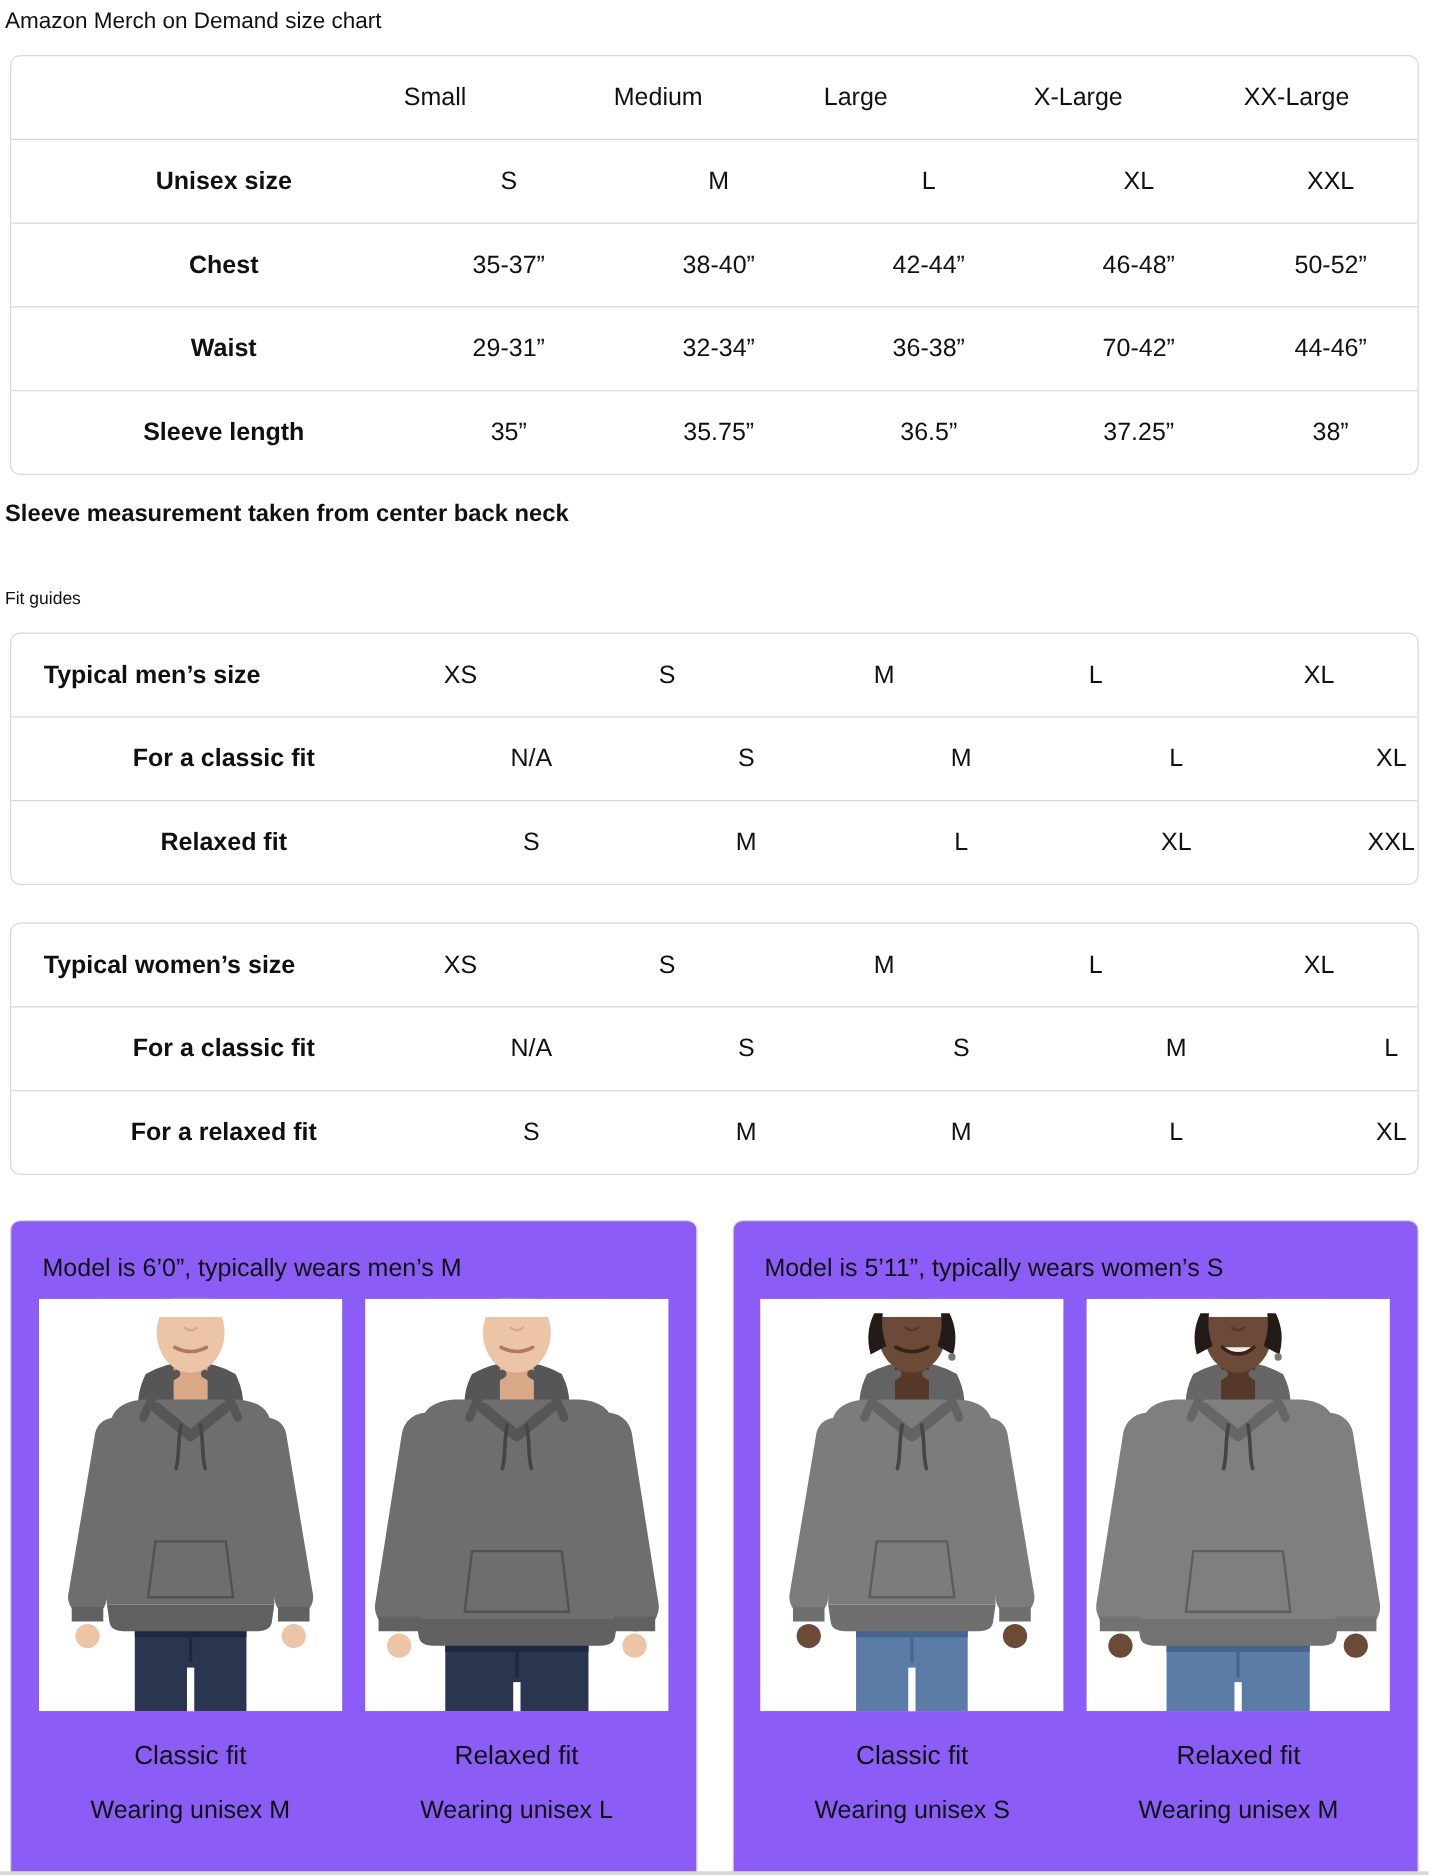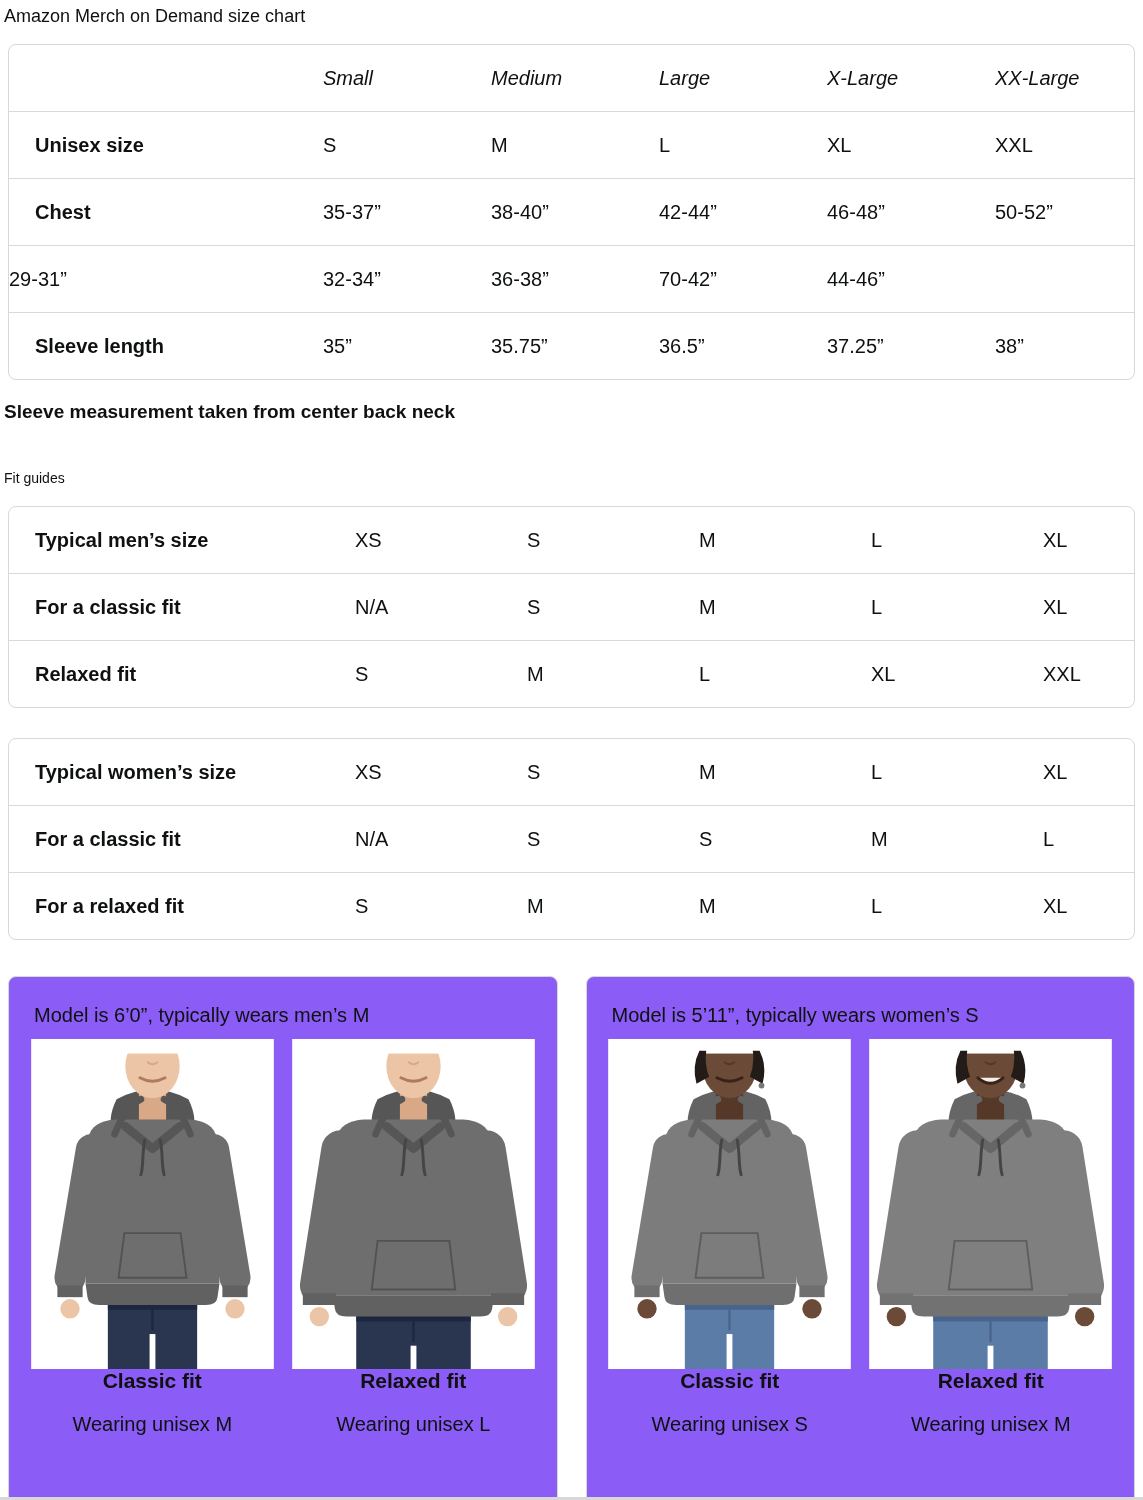--- a/index.html
+++ b/index.html
@@ -1,35 +1,35 @@
 <!DOCTYPE html>
 <html><head>
 <meta charset="utf-8">
 <style>
   html,body{margin:0;padding:0;background:#fff;}
   body{width:1143px;height:1500px;position:relative;font-family:"Liberation Sans","DejaVu Sans",sans-serif;color:#0f1111;overflow:hidden;}
   .page-title{margin:2px 0 0 4px;font-size:18px;line-height:28px;font-weight:400;}
   .tbl{margin:14px 8px 0;border:1px solid #d5d9d9;border-radius:8px;background:#fff;}
   .trow{display:grid;grid-template-columns:314px 168px 168px 168px 168px 1fr;align-items:center;height:66px;}
   .fit .trow{grid-template-columns:314px 140px 140px 140px 140px 140px 1fr;gap:32px;}
-  .trow + .trow{border-top:1px solid #d9d9d9;}
+  .trow + .trow{border-top:1px solid #d9d9d9;text-align:center;}
   .cell{font-size:20px;color:#0f1111;}
   .cell.label{padding-left:26px;font-weight:700;}
-  .thead .cell{font-weight:400;font-style:italic;}
+  .thead .cell{font-weight:400;}
   .note{margin:20px 0 0 4px;font-size:19px;line-height:24px;font-weight:bold;}
   .section-heading{margin:40px 0 0 4px;font-size:14px;line-height:28px;font-weight:400;}
   .tbl.second{margin-top:30px;}
   .cards{margin:36px 8px 0;display:flex;gap:28px;}
   .card{flex:1;height:644px;border:1px solid #d5d9d9;border-radius:8px;box-sizing:border-box;background:#8b5cf6;}
   .card-caption{padding:26px 16px 0 25px;font-size:20px;line-height:24px;}
   .figs{display:flex;justify-content:center;gap:16px;margin-top:12px;}
   .fig-col{width:245px;display:flex;flex-direction:column;align-items:center;}
   .photo{width:243px;height:330px;}
   .photo svg{display:block;}
-  .fit-label{font-size:21px;font-weight:700;}
+  .fit-label{font-size:21px;font-weight:400;margin-top:24px;}
   .wearing{font-size:20px;margin-top:20px;}
   .bottom-strip{position:absolute;left:0;bottom:0;width:100%;height:3px;background:#d8d8d8;}
 </style>
 </head>
 <body>
 
 <div class="page-title">Amazon Merch on Demand size chart</div>
 
 <div class="tbl">
   <div class="trow thead">
@@ -50,20 +50,21 @@
   </div>
   <div class="trow">
     <div class="cell label">Chest</div>
     <div class="cell">35-37”</div>
     <div class="cell">38-40”</div>
     <div class="cell">42-44”</div>
     <div class="cell">46-48”</div>
     <div class="cell">50-52”</div>
   </div>
   <div class="trow">
+    <div class="cell label">Waist</div>
     <div class="cell">29-31”</div>
     <div class="cell">32-34”</div>
     <div class="cell">36-38”</div>
     <div class="cell">70-42”</div>
     <div class="cell">44-46”</div>
   </div>
   <div class="trow">
     <div class="cell label">Sleeve length</div>
     <div class="cell">35”</div>
     <div class="cell">35.75”</div>

